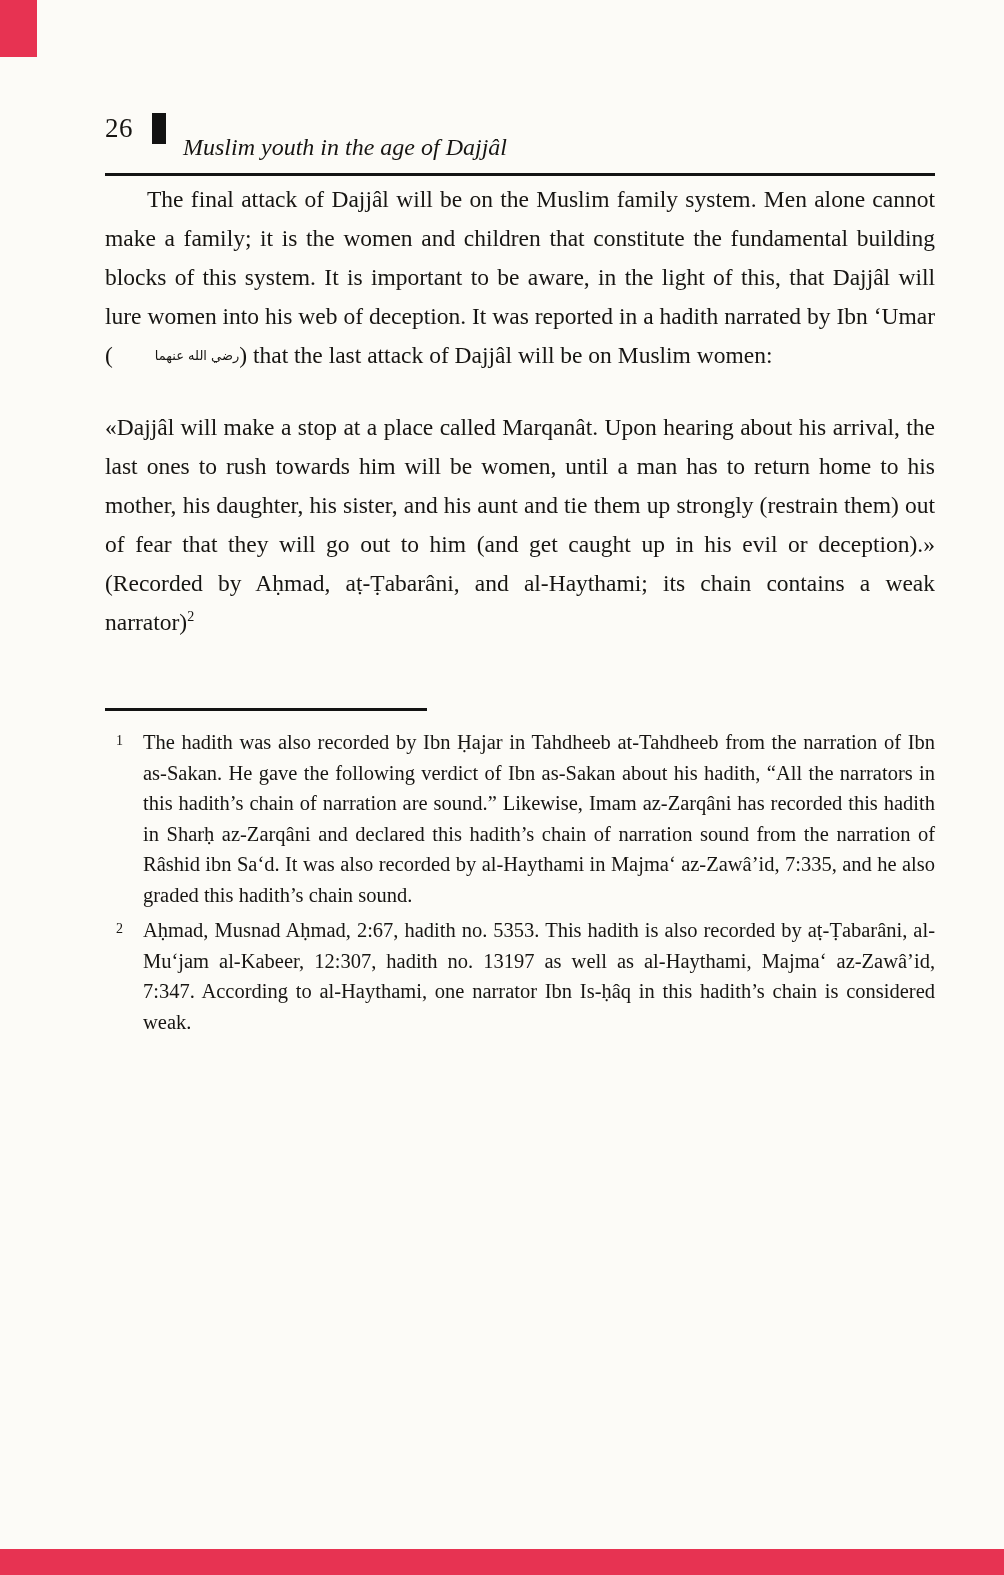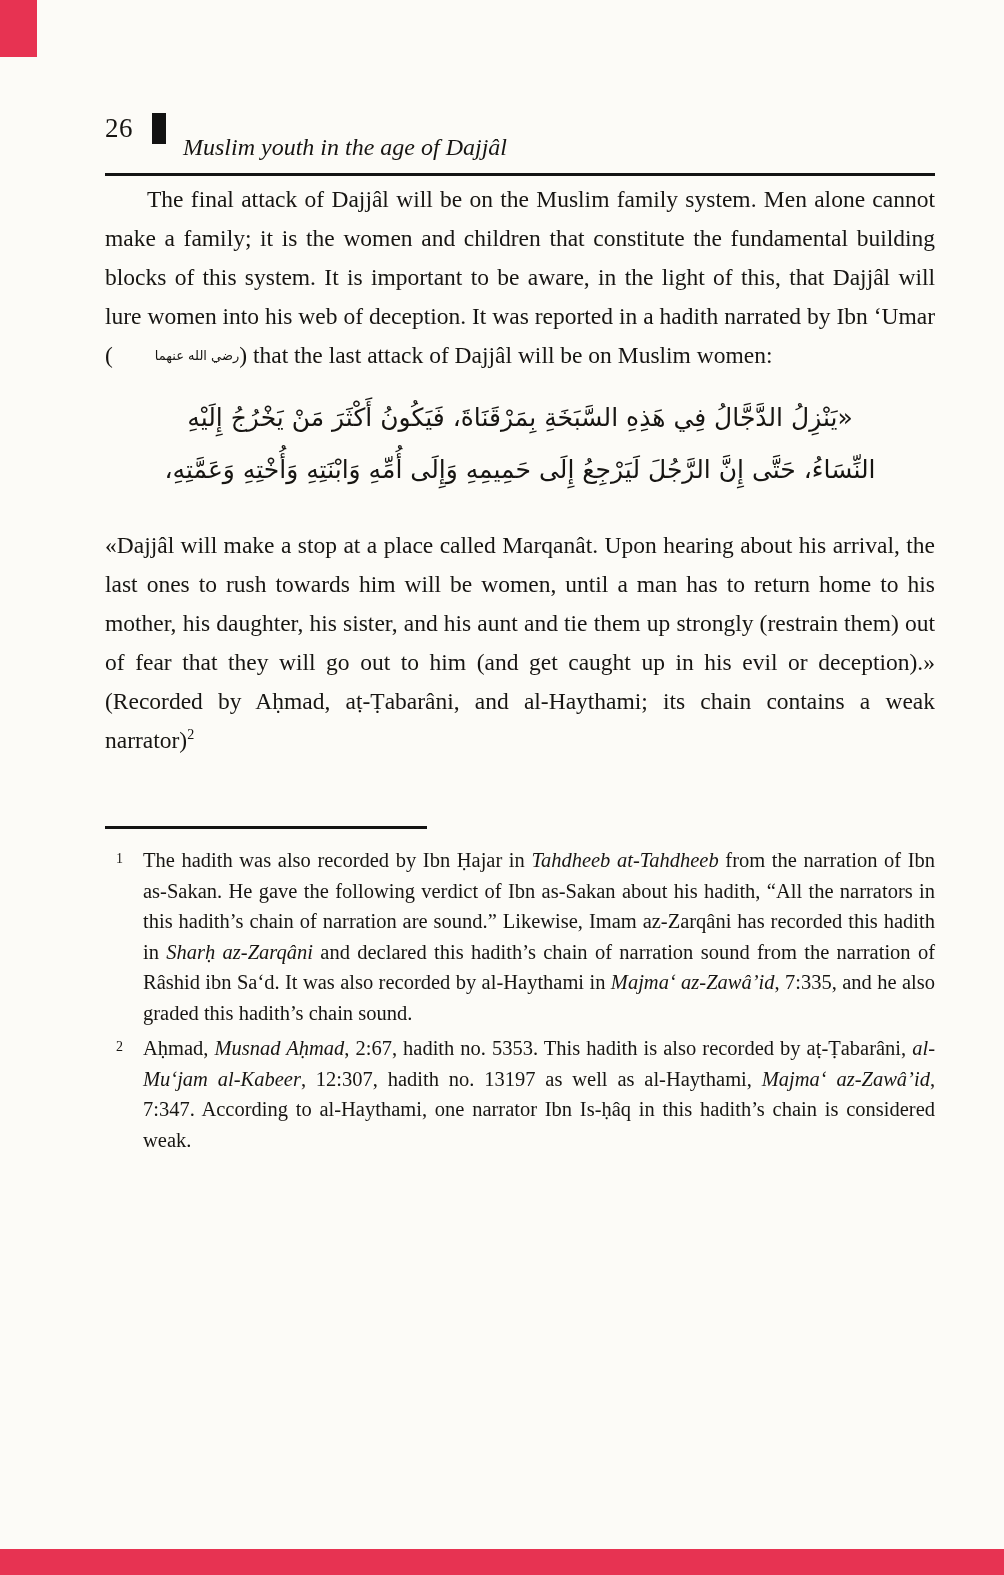--- a/index.html
+++ b/index.html
@@ -60,21 +60,21 @@
   .arabic .aline{white-space:nowrap;}
   .footnotes{
     margin-top:66px;
     font-size:20.5px;line-height:30.5px;text-align:justify;
   }
   .fnrule{border-top:3px solid #131313;width:322px;margin-bottom:16px;}
   .footnote{position:relative;padding-left:38px;margin-bottom:5px;}
   .fn-marker{
     position:absolute;left:11px;top:-1px;font-size:14px;
   }
-  .it{font-style:italic;}
+  .it{}
 </style>
 </head>
 <body>
 
 <div class="page">
 
   <div class="red-corner"></div>
 
   <div class="content">
 
@@ -82,22 +82,20 @@
       <span class="pgnum">26</span>
       <span class="hbar"></span>
       <span class="htitle">Muslim youth in the age of Dajjâl</span>
     </div>
     <div class="hrule"></div>
 
 
     <p class="para p2"><span>The final attack of Dajjâl will be on the Muslim family system. Men alone cannot make a family; it is the women and children that constitute the fundamental building blocks of this system. It is important to be aware, in the light of this, that Dajjâl will lure women into his web of deception. It was reported in a hadith narrated by Ibn ‘Umar (</span><span class="honorific">رضي الله عنهما</span><span>) that the last attack of Dajjâl will be on Muslim women:</span></p>
 
     <div class="arabic">
-      <div class="aline">«يَنْزِلُ الدَّجَّالُ فِي هَذِهِ السَّبَخَةِ بِمَرْقَنَاةَ، فَيَكُونُ أَكْثَرَ مَنْ يَخْرُجُ إِلَيْهِ</div>
-      <div class="aline">النِّسَاءُ، حَتَّى إِنَّ الرَّجُلَ لَيَرْجِعُ إِلَى حَمِيمِهِ وَإِلَى أُمِّهِ وَابْنَتِهِ وَأُخْتِهِ وَعَمَّتِهِ،</div>
     </div>
 
     <p class="para p3"><span>«Dajjâl will make a stop at a place called Marqanât. Upon hearing about his arrival, the last ones to rush towards him will be women, until a man has to return home to his mother, his daughter, his sister, and his aunt and tie them up strongly (restrain them) out of fear that they will go out to him (and get caught up in his evil or deception).» (Recorded by Aḥmad, aṭ-Ṭabarâni, and al-Haythami; its chain contains a weak narrator)</span><sup class="fnref">2</sup></p>
 
     <div class="footnotes">
       <div class="fnrule"></div>
 
       <div class="footnote">
         <span class="fn-marker">1</span><span>The hadith was also recorded by Ibn Ḥajar in </span><span class="it">Tahdheeb at-Tahdheeb</span><span> from the narration of Ibn as-Sakan. He gave the following verdict of Ibn as-Sakan about his hadith, “All the narrators in this hadith’s chain of narration are sound.” Likewise, Imam az-Zarqâni has recorded this hadith in </span><span class="it">Sharḥ az-Zarqâni</span><span> and declared this hadith’s chain of narration sound from the narration of Râshid ibn Sa‘d. It was also recorded by al-Haythami in </span><span class="it">Majma‘ az-Zawâ’id</span><span>, 7:335, and he also graded this hadith’s chain sound.</span>
       </div>

